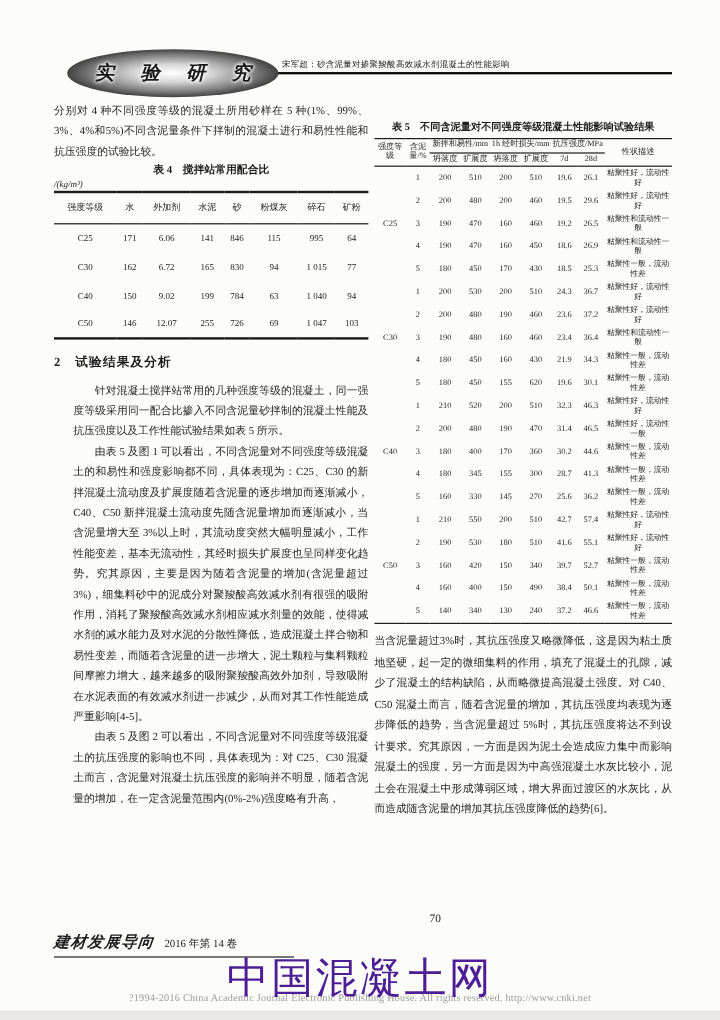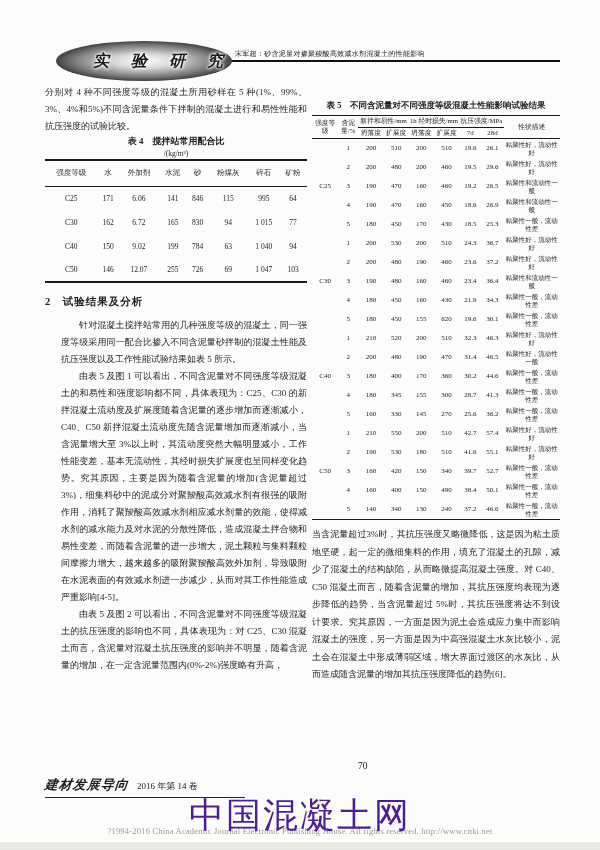--- a/index.html
+++ b/index.html
@@ -21,42 +21,42 @@
   }
   .running-head {
     position:absolute; left:235px; right:45px; top:49px;
     font-size:7px; color:#222; letter-spacing:0.3px;
     white-space:nowrap; overflow:hidden;
   }
   .logo-ellipse {
     position:absolute; left:56px; top:41px; width:176px; height:40px;
     border-radius:50%;
     background:radial-gradient(ellipse at center,#ffffff 0%,#d8d8d8 25%,#7d7d7d 55%,#161616 82%,#000 100%);
-    display:flex; align-items:center; justify-content:flex-end;
+    display:flex; align-items:center; justify-content:center;
     z-index:2;
   }
   .logo-ellipse span {
     font-weight:bold; font-size:16px; letter-spacing:9px;
     color:#1a1a1a; padding-left:9px; font-style:italic;
     text-shadow:0 0 2px #fff,0 0 3px #fff,0 0 4px #fff;
   }
 
   
   .col-left  { position:absolute; left:45px;  top:84px; width:262px; }
   .col-right { position:absolute; left:312px; top:90px; width:248px;margin-top:10px; }
 
   .body-text {
     font-size:9px; line-height:17px; text-align:justify;
     text-justify:inter-ideograph;
   }
   .indent { text-indent:18px;margin-left:16px; }
 
   
   .t4-caption { text-align:center; font-weight:bold; font-size:9px; margin-top:0; }
-  .t4-unit { text-align:center; font-size:7.5px; margin-top:1px; }
+  .t4-unit { text-align:left; font-size:7.5px; font-style:italic; margin-top:1px; }
   table { border-collapse:collapse; width:100%; }
   .t4 { border-top:2px solid #1a1a1a; border-bottom:2px solid #1a1a1a; margin-top:1px; }
   .t4 th { border-bottom:1.5px solid #1a1a1a; font-weight:normal; }
   .t4 th, .t4 td {
     font-size:7.5px; text-align:center; vertical-align:middle;
     height:24px; padding:1px;
   }
   .t4 th { height:26px; }
 
   

